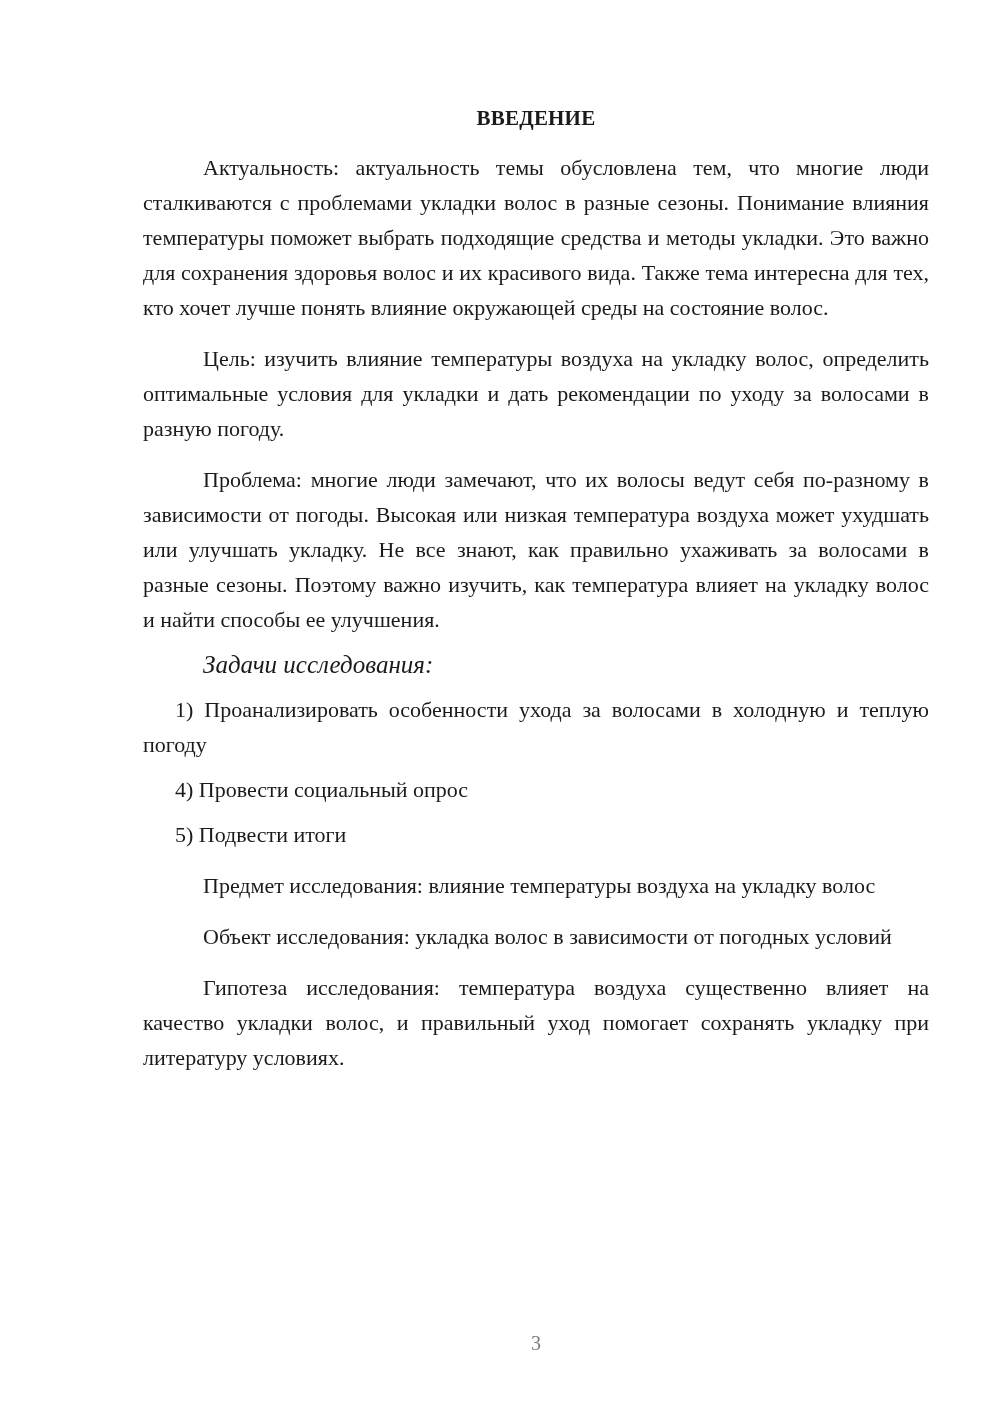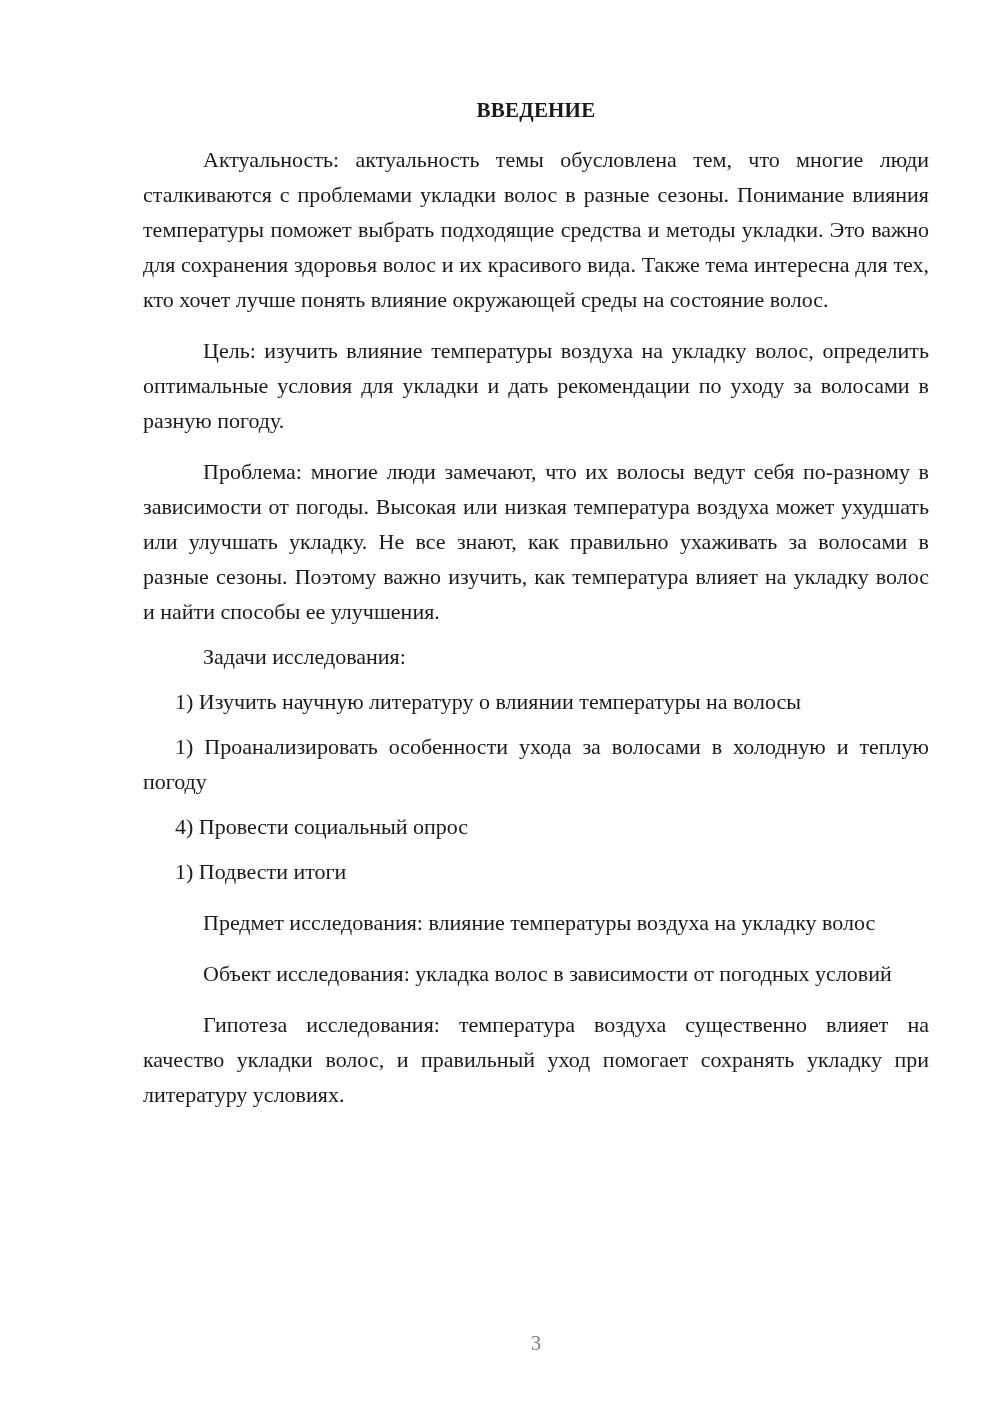--- a/index.html
+++ b/index.html
@@ -1,44 +1,43 @@
 <!DOCTYPE html>
 <html><head>
 <meta charset="utf-8">
 <style>
   html, body { margin:0; padding:0; background:#ffffff; }
   body { width:1000px; height:1414px; position:relative; overflow:hidden;
          font-family:"Liberation Serif", "DejaVu Serif", serif; color:#1a1a1a; }
   .page { position:absolute; left:143px; top:96px; width:786px; }
   .title { text-align:center; font-weight:bold; font-size:21px; line-height:28px;
-           margin:0 0 18px 0; letter-spacing:0.2px; }
+           margin:8px 0 18px 0; letter-spacing:0.2px; }
   .para { font-size:22px; line-height:35px; text-align:justify; text-indent:60px;
           margin:16px 0 10px 0; }
-  .tasks-label { font-size:22px; line-height:35px; text-indent:60px; margin:0 0 10px 0; }
+  .tasks-label { font-size:25px; line-height:35px; text-indent:60px; margin:0 0 10px 0;font-style:italic; }
   .task { font-size:22px; line-height:35px; text-align:justify; text-indent:32px; margin:0 0 10px 0; }
   .page-num { position:absolute; left:0; width:1072px; top:1332px; text-align:center;
               font-size:20px; color:#7a7a7a; }
 </style>
 </head>
 <body>
 
 <div class="page">
   <h1 class="title">ВВЕДЕНИЕ</h1>
 
   <p class="para">Актуальность: актуальность темы обусловлена тем, что многие люди сталкиваются с проблемами укладки волос в разные сезоны. Понимание влияния температуры поможет выбрать подходящие средства и методы укладки. Это важно для сохранения здоровья волос и их красивого вида. Также тема интересна для тех, кто хочет лучше понять влияние окружающей среды на состояние волос.</p>
   <p class="para">Цель: изучить влияние температуры воздуха на укладку волос, определить оптимальные условия для укладки и дать рекомендации по уходу за волосами в разную погоду.</p>
   <p class="para">Проблема: многие люди замечают, что их волосы ведут себя по-разному в зависимости от погоды. Высокая или низкая температура воздуха может ухудшать или улучшать укладку. Не все знают, как правильно ухаживать за волосами в разные сезоны. Поэтому важно изучить, как температура влияет на укладку волос и найти способы ее улучшения.</p>
 
   <p class="tasks-label">Задачи исследования:</p>
 
   <div>
-    <p class="task">1) Изучить научную литературу о влиянии температуры на волосы</p>
     <p class="task">1) Проанализировать особенности ухода за волосами в холодную и теплую погоду</p>
     <p class="task">4) Провести социальный опрос</p>
-    <p class="task">1) Подвести итоги</p>
+    <p class="task">5) Подвести итоги</p>
   </div>
 
   <p class="para">Предмет исследования: влияние температуры воздуха на укладку волос</p>
   <p class="para">Объект исследования: укладка волос в зависимости от погодных условий</p>
   <p class="para">Гипотеза исследования: температура воздуха существенно влияет на качество укладки волос, и правильный уход помогает сохранять укладку при литературу условиях.</p>
 </div>
 
 <div class="page-num">3</div>
 
 </body></html>

